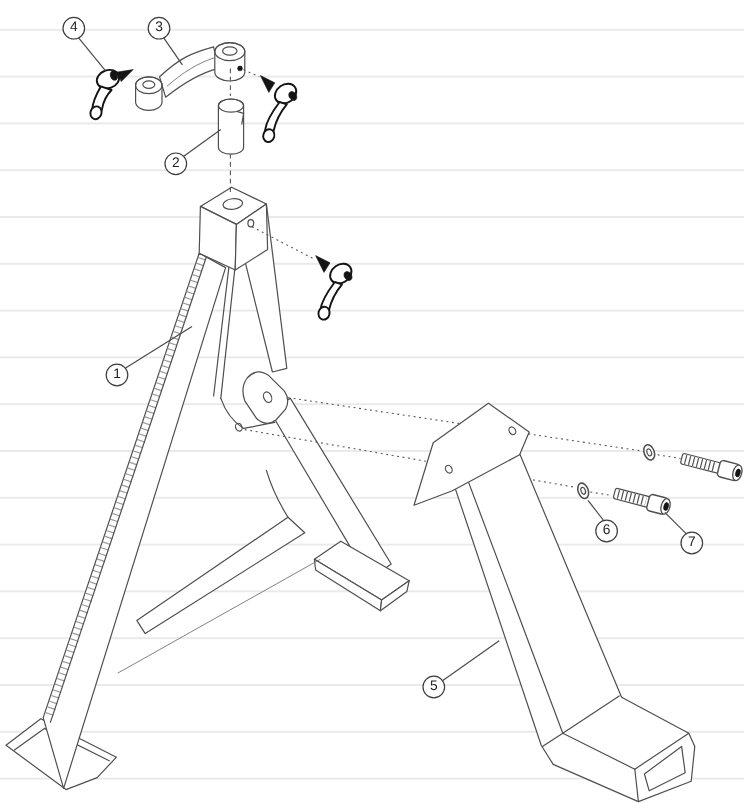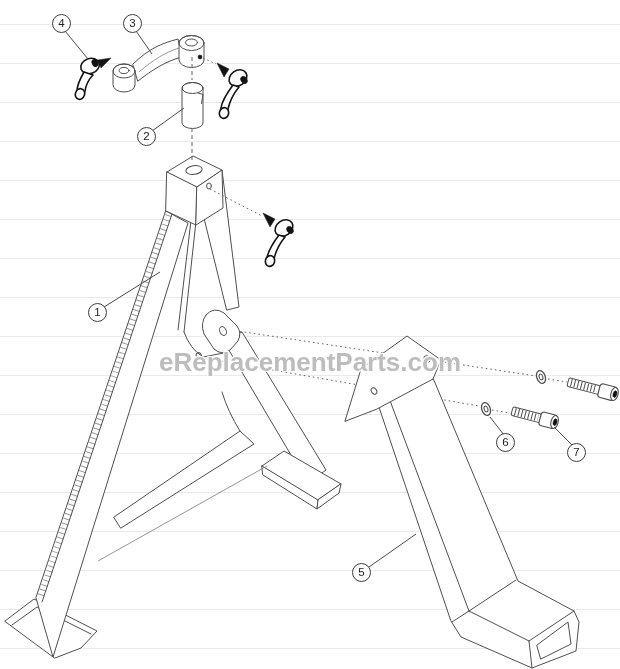--- a/index.html
+++ b/index.html
@@ -168,21 +168,20 @@
       <path class="ldr" d="M104,307 L160,272"></path>
       <path class="ldr" d="M152,131 L184,108"></path>
       <path class="ldr" d="M136,31 L152,54"></path>
       <path class="ldr" d="M65,31 L88,59"></path>
       <path class="ldr" d="M369,567 L416,534"></path>
       <path class="ldr" d="M504,435 L490,417"></path>
       <path class="ldr" d="M573,446 L554,427"></path>
     </g>
   </svg>
 
-  <div class="watermark">eReplacementParts.com</div>
 
   <div class="callout" style="left:88px;top:303px"><span>1</span></div>
   <div class="callout" style="left:137px;top:127px"><span>2</span></div>
   <div class="callout" style="left:123px;top:14px"><span>3</span></div>
   <div class="callout" style="left:52px;top:14px"><span>4</span></div>
   <div class="callout" style="left:352px;top:563px"><span>5</span></div>
   <div class="callout" style="left:496px;top:433px"><span>6</span></div>
   <div class="callout" style="left:567px;top:443px"><span>7</span></div>
 </div>
 

